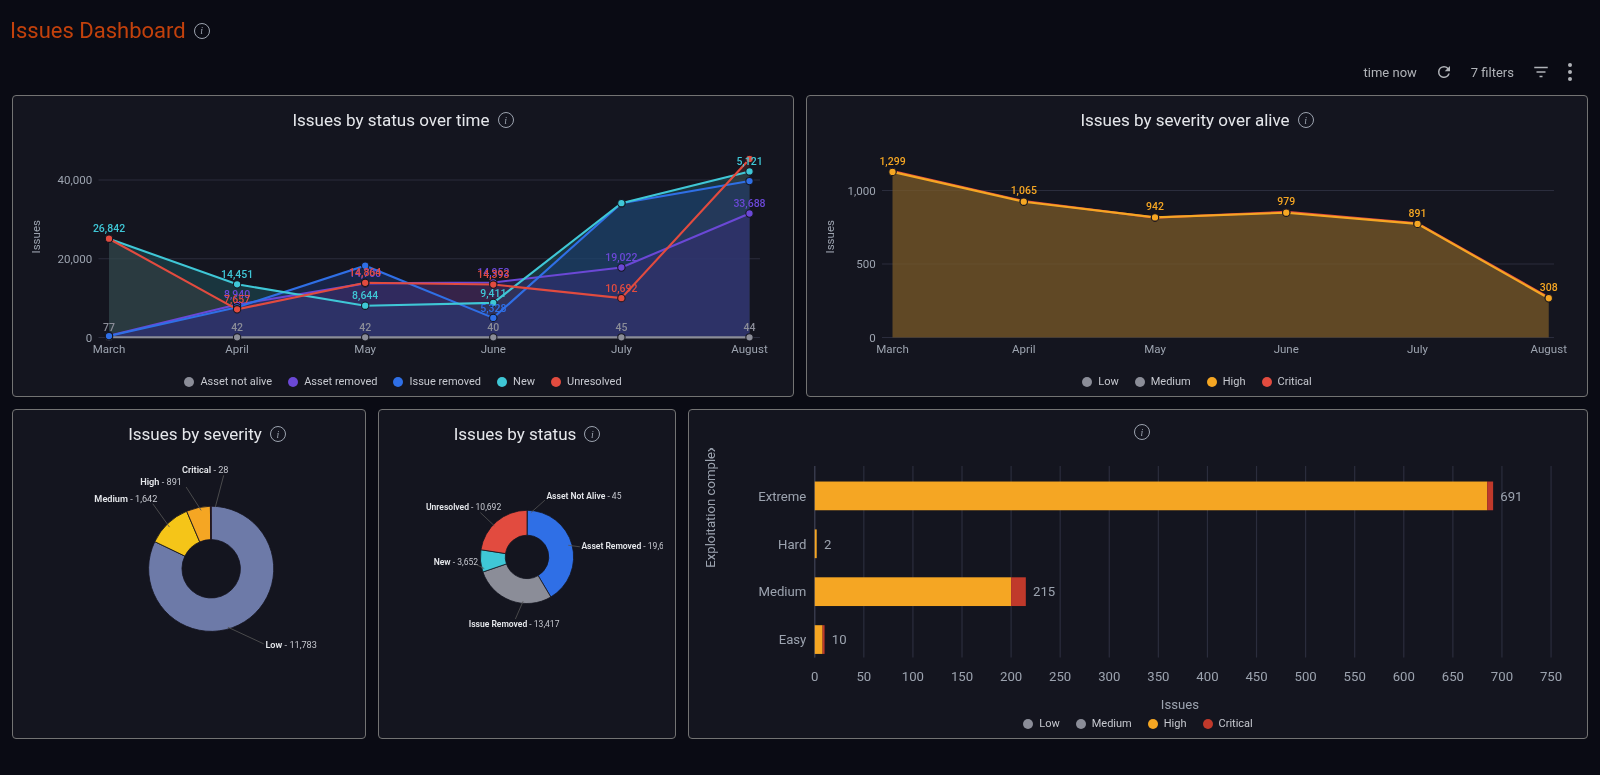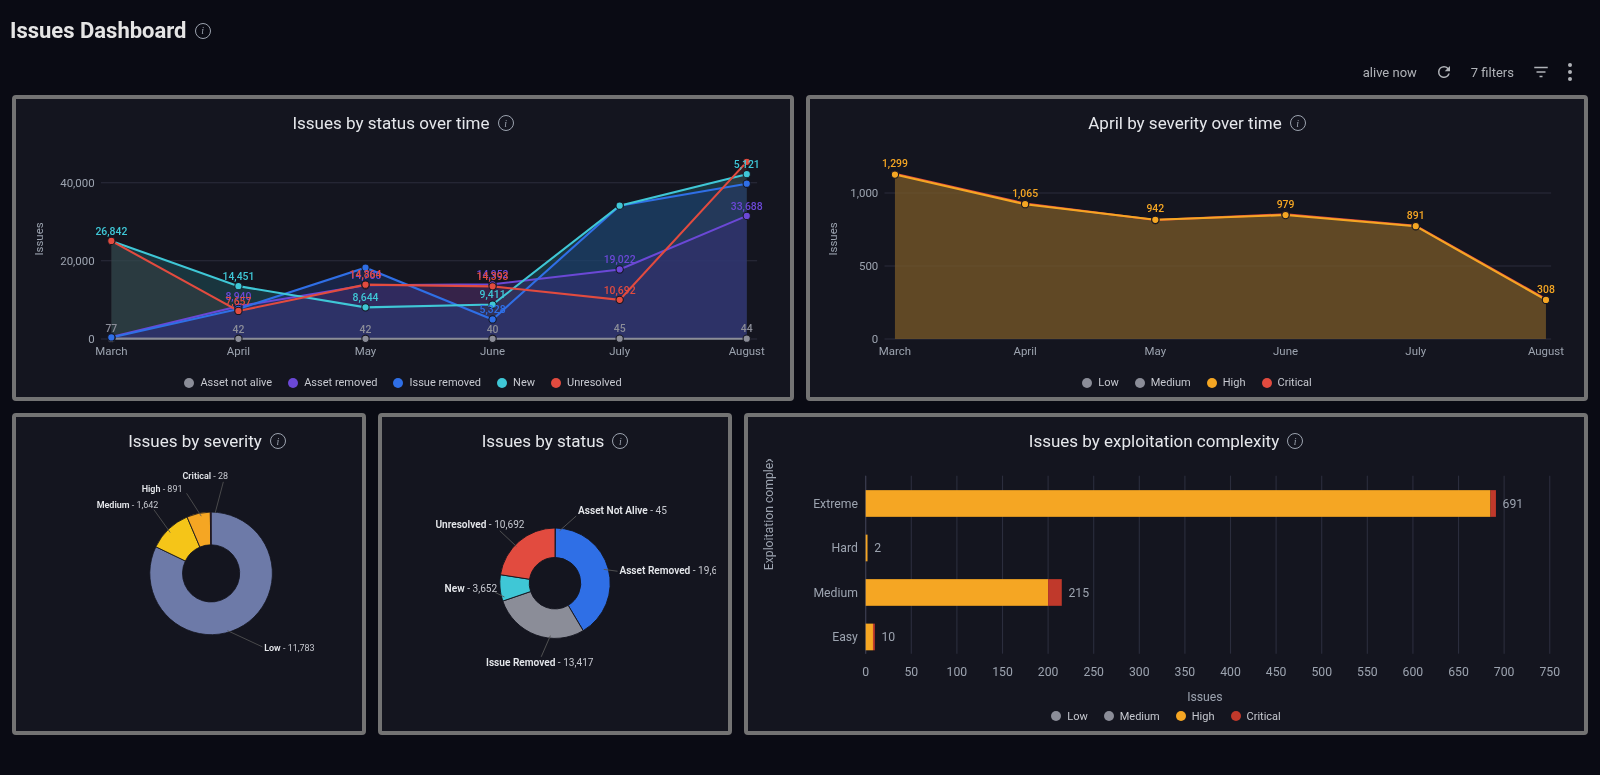--- a/index.html
+++ b/index.html
@@ -7,40 +7,40 @@
     background: #0a0b14;
     color: #d4d4d8;
     font-family: -apple-system, BlinkMacSystemFont, "Segoe UI", Roboto, sans-serif;
     width: 1600px;
     height: 775px;
     overflow: hidden;
   }
   .header {
     display: flex; align-items: center; padding: 18px 20px 10px 10px;
   }
-  .page-title { font-size: 22px; font-weight: 700; color: #e5e5e5; }
+  .page-title { font-size: 22px; font-weight: 400; color: #c2410c; }
   .info-icon {
     display: inline-flex; align-items: center; justify-content: center;
     width: 16px; height: 16px; margin-left: 8px;
     border: 1.5px solid #9ca3af; border-radius: 50%;
     font-size: 10px; color: #9ca3af; font-style: italic; font-family: serif;
   }
   .toolbar {
     display: flex; align-items: center; justify-content: flex-end;
     gap: 18px; padding: 10px 28px 10px 10px; color: #b0b3b8; font-size: 13px;
   }
   .toolbar .icon-btn { display:inline-flex; align-items:center; cursor:pointer; }
   .toolbar svg { width:18px; height:18px; fill:#b0b3b8; }
   .vdots { display:flex; flex-direction:column; gap:3px; }
   .vdots span { width:4px; height:4px; background:#b0b3b8; border-radius:50%; }
 
   .grid { padding: 4px 12px; display:flex; flex-direction:column; gap:12px; }
   .row { display:flex; gap:12px; }
   .panel {
-    background: #14151f; border: 4px solid #737373; border-radius: 4px;
+    background: #14151f; border: 1px solid #737373; border-radius: 4px;
     padding: 10px 12px 8px 12px;
   }
   .panel-title { text-align:center; font-size:17px; color:#e5e7eb; font-weight:400; margin:4px 0 8px 0; display:flex; justify-content:center; align-items:center; }
 
   .chart-svg { display:block; width:100%; }
   .axis-text { fill:#9ca3af; font-size:11px; }
   .axis-label { fill:#9ca3af; font-size:11px; }
   .grid-line { stroke:#2b2d3d; stroke-width:1; }
   .series-line { fill:none; stroke-width:2; }
   .data-label { font-size:10px; font-weight:500; }
@@ -56,21 +56,21 @@
 </style>
 </head>
 <body>
 
 <div class="header">
   <span class="page-title">Issues Dashboard</span>
   <span class="info-icon">i</span>
 </div>
 
 <div class="toolbar">
-  <span>alive now</span>
+  <span>time now</span>
   <span class="icon-btn">
     <svg viewBox="0 0 24 24">
         <path d="M17.65 6.35A7.95 7.95 0 0 0 12 4a8 8 0 1 0 7.73 10h-2.08A6 6 0 1 1 12 6c1.66 0 3.14.69 4.22 1.78L13 11h7V4l-2.35 2.35z"></path>
       </svg>
   </span>
   <span>7 filters</span>
   <span class="icon-btn">
     <svg viewBox="0 0 24 24">
         <path d="M3 5h18v2H3zm3 6h12v2H6zm4 6h4v2h-4z"></path>
       </svg>
@@ -201,21 +201,21 @@
           </span>
           <span class="legend-item">
             <span class="legend-dot" style="background: rgb(226, 75, 63);"></span>
             <span>Unresolved</span>
           </span>
         </div>
     </div>
 
     <div class="panel" style="flex:1;">
       <div class="panel-title">
-        <span>April by severity over time</span>
+        <span>Issues by severity over alive</span>
         <span class="info-icon" style="margin-left:8px;">i</span>
       </div>
       <svg class="chart-svg" viewBox="0 0 720 220">
         <text class="axis-label" transform="rotate(-90)" x="-110" y="14">Issues</text>
         <g>
           <line class="grid-line" x1="60" x2="700" y1="190" y2="190"></line>
           <line class="grid-line" x1="60" x2="700" y1="120" y2="120"></line>
           <line class="grid-line" x1="60" x2="700" y1="50" y2="50"></line>
           <text class="axis-text" x="54" y="194" text-anchor="end">0</text>
           <text class="axis-text" x="54" y="124" text-anchor="end">500</text>
@@ -300,21 +300,21 @@
             <text x="95" y="40" text-anchor="start"><tspan class="bold">High</tspan><tspan> - 891</tspan></text>
             <text x="145" y="25" text-anchor="start"><tspan class="bold">Critical</tspan><tspan> - 28</tspan></text>
             <line x1="200" y1="210" x2="243" y2="230" stroke="#555" stroke-width="1"></line>
             <line x1="130" y1="90" x2="110" y2="62" stroke="#555" stroke-width="1"></line>
             <line x1="168" y1="70" x2="150" y2="42" stroke="#555" stroke-width="1"></line>
             <line x1="185" y1="66" x2="195" y2="28" stroke="#555" stroke-width="1"></line>
           </g>
       </svg>
     </div>
 
-    <div class="panel" style="width:354px;">
+    <div class="panel" style="width:298px;">
       <div class="panel-title">
         <span>Issues by status</span>
         <span class="info-icon" style="margin-left:8px;">i</span>
       </div>
       <svg class="chart-svg" viewBox="0 0 350 250">
         <g id="stat-donut" transform="translate(175,135)">
             <path d="M 3.67394039744206e-15 -60 A 60 60 0 0 1 0.35768200567894093 -59.99893385371788 L 0.16691826931683912 -27.999502465068346 A 28 28 0 0 0 1.7145055188062944e-15 -28 Z" fill="#6d7aa8" stroke="#14151f" stroke-width="1"></path>
             <path d="M 0.35768200567894093 -59.99893385371788 A 60 60 0 0 1 30.6452883371279 51.583585594007445 L 14.301134557326355 24.07233994387014 A 28 28 0 0 0 0.16691826931683912 -27.999502465068346 Z" fill="#2f6fe6" stroke="#14151f" stroke-width="1"></path>
             <path d="M 30.6452883371279 51.583585594007445 A 60 60 0 0 1 -56.77354180027662 19.410434087166706 L -26.494319506795755 9.05820257401113 A 28 28 0 0 0 14.301134557326355 24.07233994387014 Z" fill="#8b8d98" stroke="#14151f" stroke-width="1"></path>
             <path d="M -56.77354180027662 19.410434087166706 A 60 60 0 0 1 -59.28654152916746 -9.22529097157929 L -27.667052713611483 -4.305135786737002 A 28 28 0 0 0 -26.494319506795755 9.05820257401113 Z" fill="#3fc7d6" stroke="#14151f" stroke-width="1"></path>
@@ -330,21 +330,20 @@
             <line x1="228" y1="120" x2="243" y2="122" stroke="#555" stroke-width="1"></line>
             <line x1="170" y1="192" x2="160" y2="215" stroke="#555" stroke-width="1"></line>
             <line x1="120" y1="150" x2="110" y2="145" stroke="#555" stroke-width="1"></line>
             <line x1="133" y1="95" x2="115" y2="78" stroke="#555" stroke-width="1"></line>
           </g>
       </svg>
     </div>
 
     <div class="panel" style="flex:1;">
       <div class="panel-title">
-        <span>Issues by exploitation complexity</span>
         <span class="info-icon" style="margin-left:8px;">i</span>
       </div>
       <svg class="chart-svg" viewBox="0 0 730 220">
         <text class="axis-label" transform="rotate(-90)" x="-100" y="12">Exploitation complexity</text>
         <g id="ex-grid">
             <line class="grid-line" x1="95" x2="95" y1="15" y2="175"></line>
             <line class="grid-line" x1="136" x2="136" y1="15" y2="175"></line>
             <line class="grid-line" x1="177" x2="177" y1="15" y2="175"></line>
             <line class="grid-line" x1="218" x2="218" y1="15" y2="175"></line>
             <line class="grid-line" x1="259" x2="259" y1="15" y2="175"></line>

